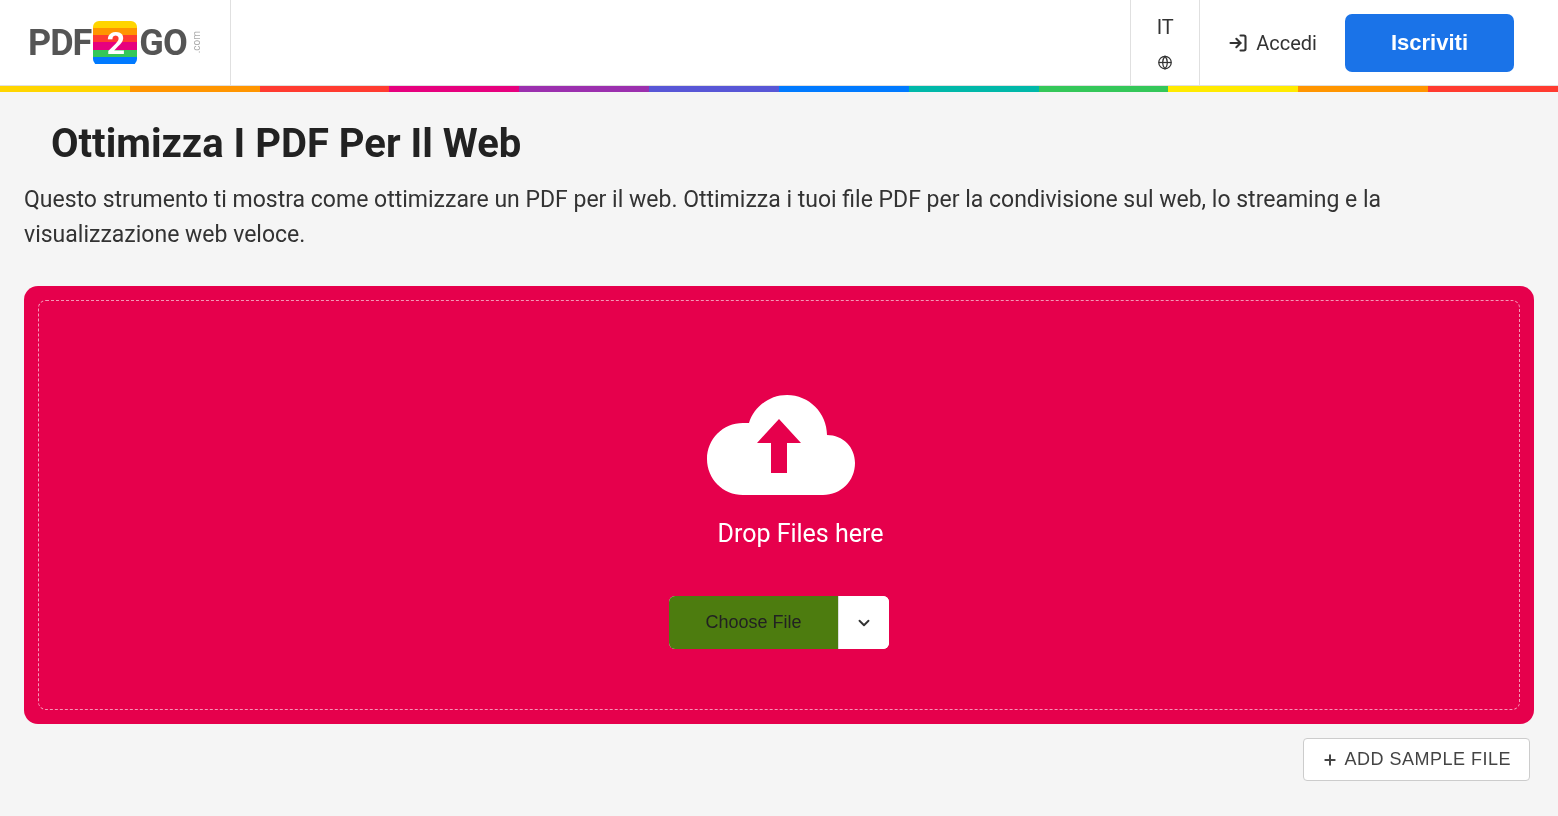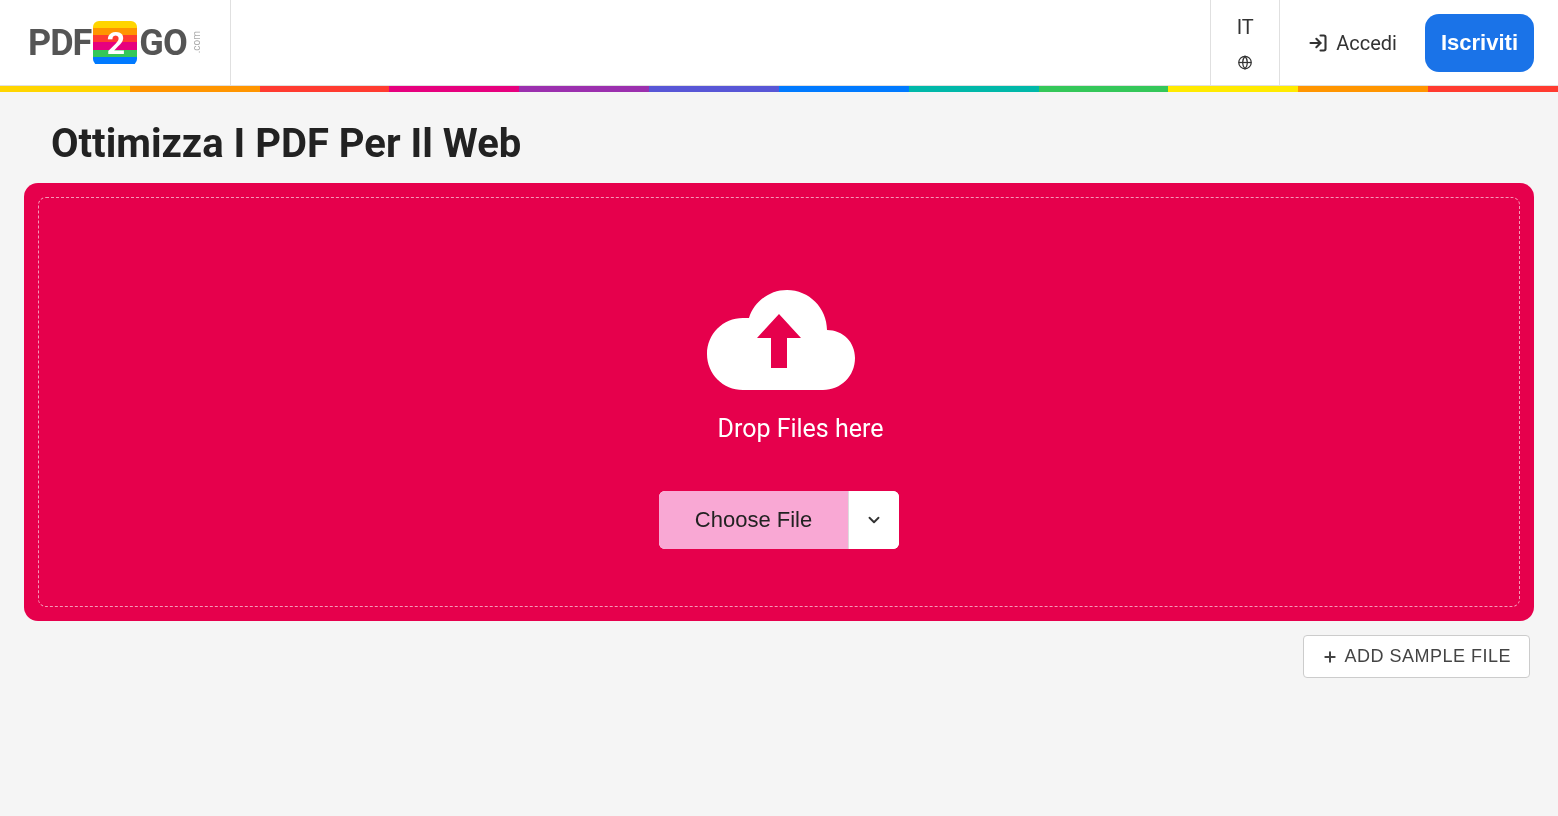--- a/index.html
+++ b/index.html
@@ -14,32 +14,32 @@
 .logo-com { font-size: 10px; color: #aaa; writing-mode: vertical-rl; transform: rotate(180deg); margin-left: 4px; letter-spacing: 0; font-weight: 400; }
 .nav-tools { display: flex; align-items: center; padding: 0 28px; border-right: 1px solid #e0e0e0; height: 100%; cursor: pointer; gap: 18px; }
 .nav-tools-label { font-size: 21px; color: #333; }
 .grid-icon { width: 20px; height: 20px; }
 .chevron-down { width: 18px; height: 18px; }
 .spacer { flex: 1; }
 .lang { display: flex; align-items: center; padding: 15px 24px; border-left: 1px solid #e0e0e0; border-right: 1px solid #e0e0e0; height: 100%; cursor: pointer; gap: 16px; font-size: 20px; color: #333; flex-direction: column; }
 .globe-icon { width: 20px; height: 20px; }
 .login-btn { display: flex; align-items: center; padding: 0 28px; height: 100%; cursor: pointer; gap: 8px; font-size: 20px; color: #333; }
 .login-icon { width: 20px; height: 20px; }
-.signup-btn { background: #1a73e8; color: #fff; font-size: 22px; font-weight: 600; padding: 16px 16px; border-radius: 14px; border: none; cursor: pointer; margin-right: 24px; }
+.signup-btn { background: #1a73e8; color: #fff; font-size: 22px; font-weight: 600; padding: 16px 46px; border-radius: 7px; border: none; cursor: pointer; margin-right: 44px; }
 .rainbow { height: 6px; display: flex; }
 .rainbow div { flex: 1; }
 .content { padding: 28px 24px 0 24px; }
 .page-title { font-size: 40px; font-weight: 700; color: #222; margin-bottom: 16px; margin-left: 27px; }
 .page-subtitle { font-size: 23px; color: #333; line-height: 1.5; margin-bottom: 34px; max-width: 1460px; }
 .dropzone { background: #e6004c; border-radius: 14px; padding: 14px; position: relative; }
 .dropzone-inner { border: 1.5px dashed rgba(255,255,255,0.6); border-radius: 8px; display: flex; flex-direction: column; align-items: center; justify-content: center; padding: 70px 20px 50px 20px; min-height: 410px; }
 .cloud-icon { width: 160px; height: 120px; margin-bottom: 18px; }
 .drop-text { color: #fff; font-size: 25px; margin-bottom: 48px; margin-left: 43px; }
 .choose-wrap { display: flex; background: #fff; border-radius: 6px; overflow: hidden; }
-.choose-btn { background: #f9a8d4; border: none; padding: 16px 36px; font-size: 22px; font-weight: 500; color: #222; cursor: pointer; }
+.choose-btn { background: #4d7c0f; border: none; padding: 16px 36px; font-size: 18px; font-weight: 500; color: #222; cursor: pointer; }
 .choose-dd { background: #fff; border: none; border-left: 1px solid #ddd; padding: 0 16px; cursor: pointer; display: flex; align-items: center; }
 .addsample-wrap { display: flex; justify-content: flex-end; margin-top: 14px; padding-right: 4px; }
 .addsample-btn { background: #fff; border: 1px solid #ccc; border-radius: 4px; padding: 10px 18px; font-size: 18px; color: #444; cursor: pointer; display: flex; align-items: center; gap: 6px; letter-spacing: 0.5px; }
 .plus-icon { width: 16px; height: 16px; }
 </style>
 </head>
 <body>
 
 <div class="topbar">
   <div class="logo">
@@ -95,20 +95,21 @@
   <div style="background:#007aff"></div>
     <div style="background:#00b8a9"></div>
     <div style="background:#34c759"></div>
   <div style="background:#ffea00"></div>
     <div style="background:#ff9500"></div>
     <div style="background:#ff3b30"></div>
 </div>
 
 <div class="content">
   <h1 class="page-title">Ottimizza I PDF Per Il Web</h1>
+  <p class="page-subtitle">Questo strumento ti mostra come ottimizzare un PDF per il web. Ottimizza i tuoi file PDF per la condivisione sul web, lo streaming e la visualizzazione web veloce.</p>
 
   <div class="dropzone">
     <div class="dropzone-inner">
       <svg class="cloud-icon" viewBox="0 0 160 120">
         <path fill="#fff" d="M128 54c0-22-18-40-40-40-18 0-33 12-38 28-2 0-4 0-6 0-20 0-36 16-36 36s16 36 36 36h80c18 0 32-14 32-32 0-16-12-28-28-28z"></path>
         <path fill="#e6004c" d="M80 38 L58 62 L72 62 L72 92 L88 92 L88 62 L102 62 Z"></path>
       </svg>
       <div class="drop-text">Drop Files here</div>
       <div class="choose-wrap">
         <button class="choose-btn">Choose File</button>

